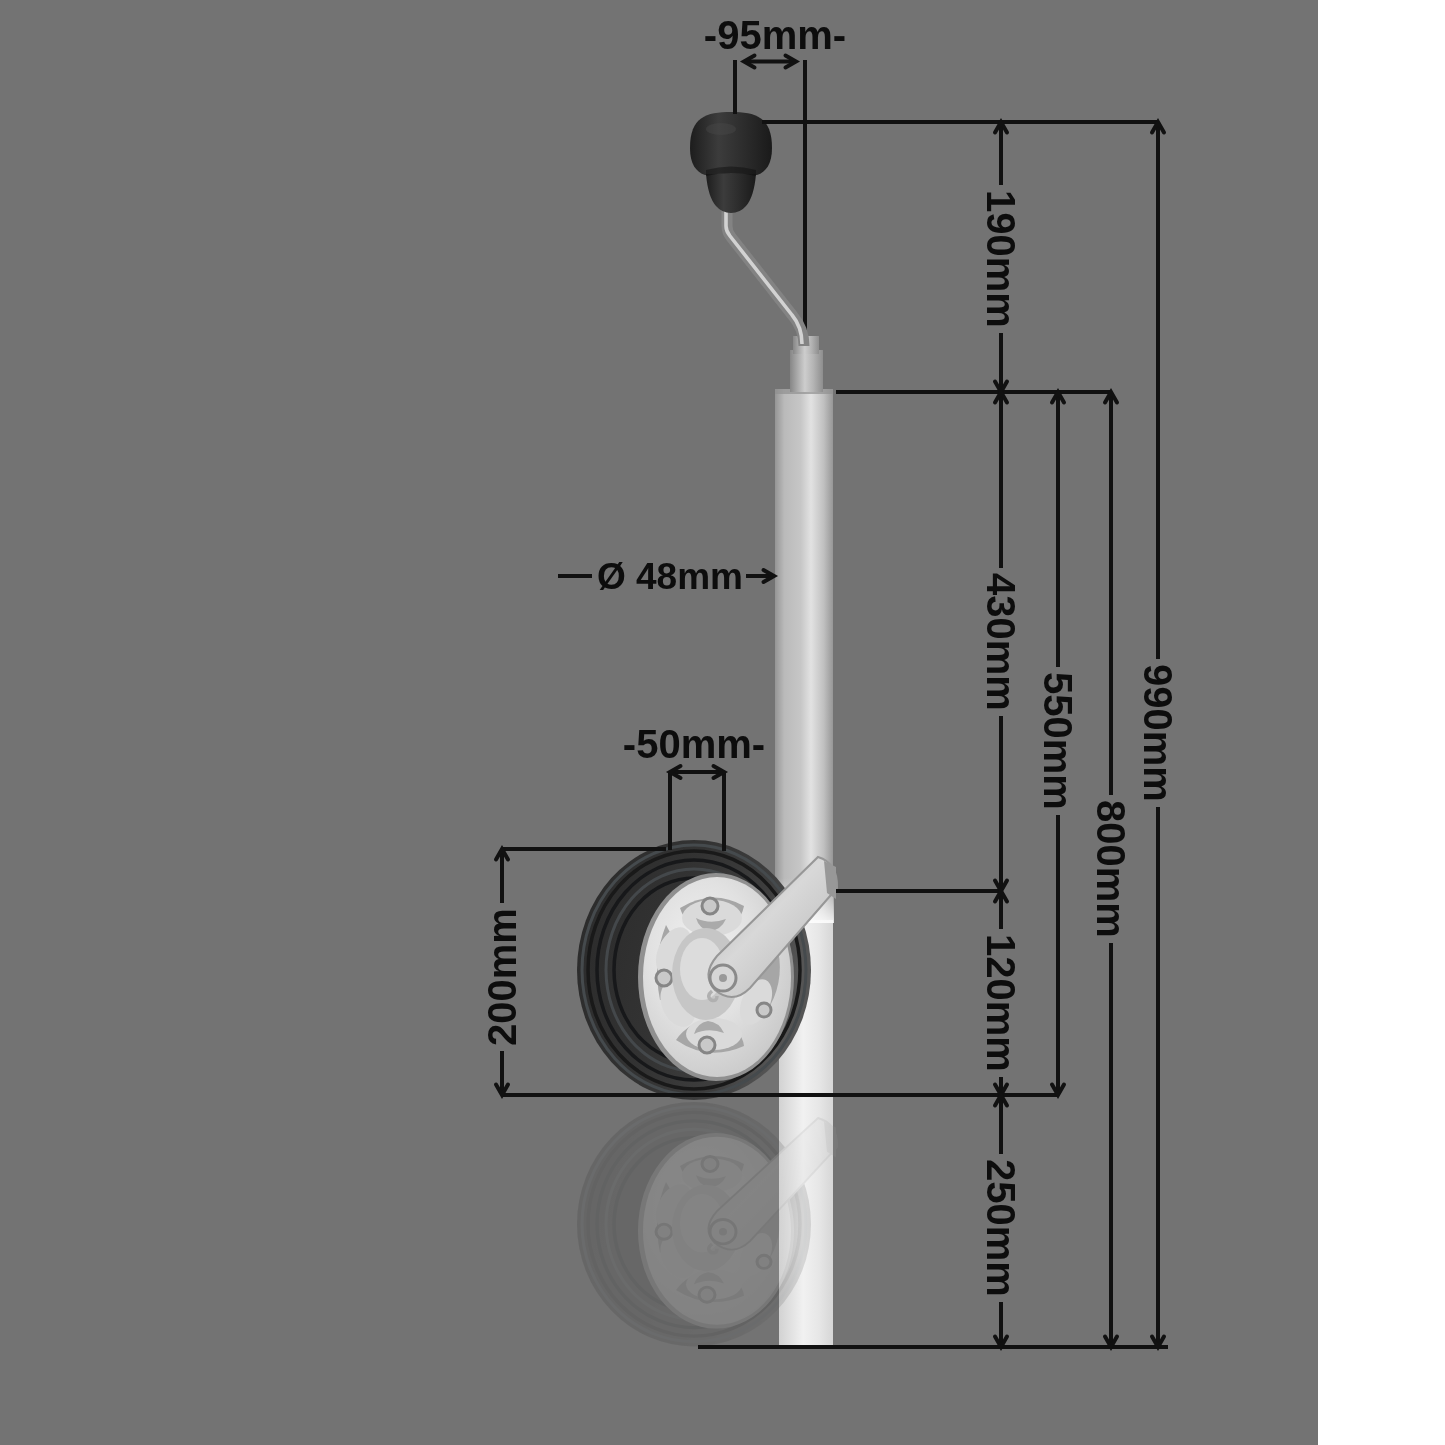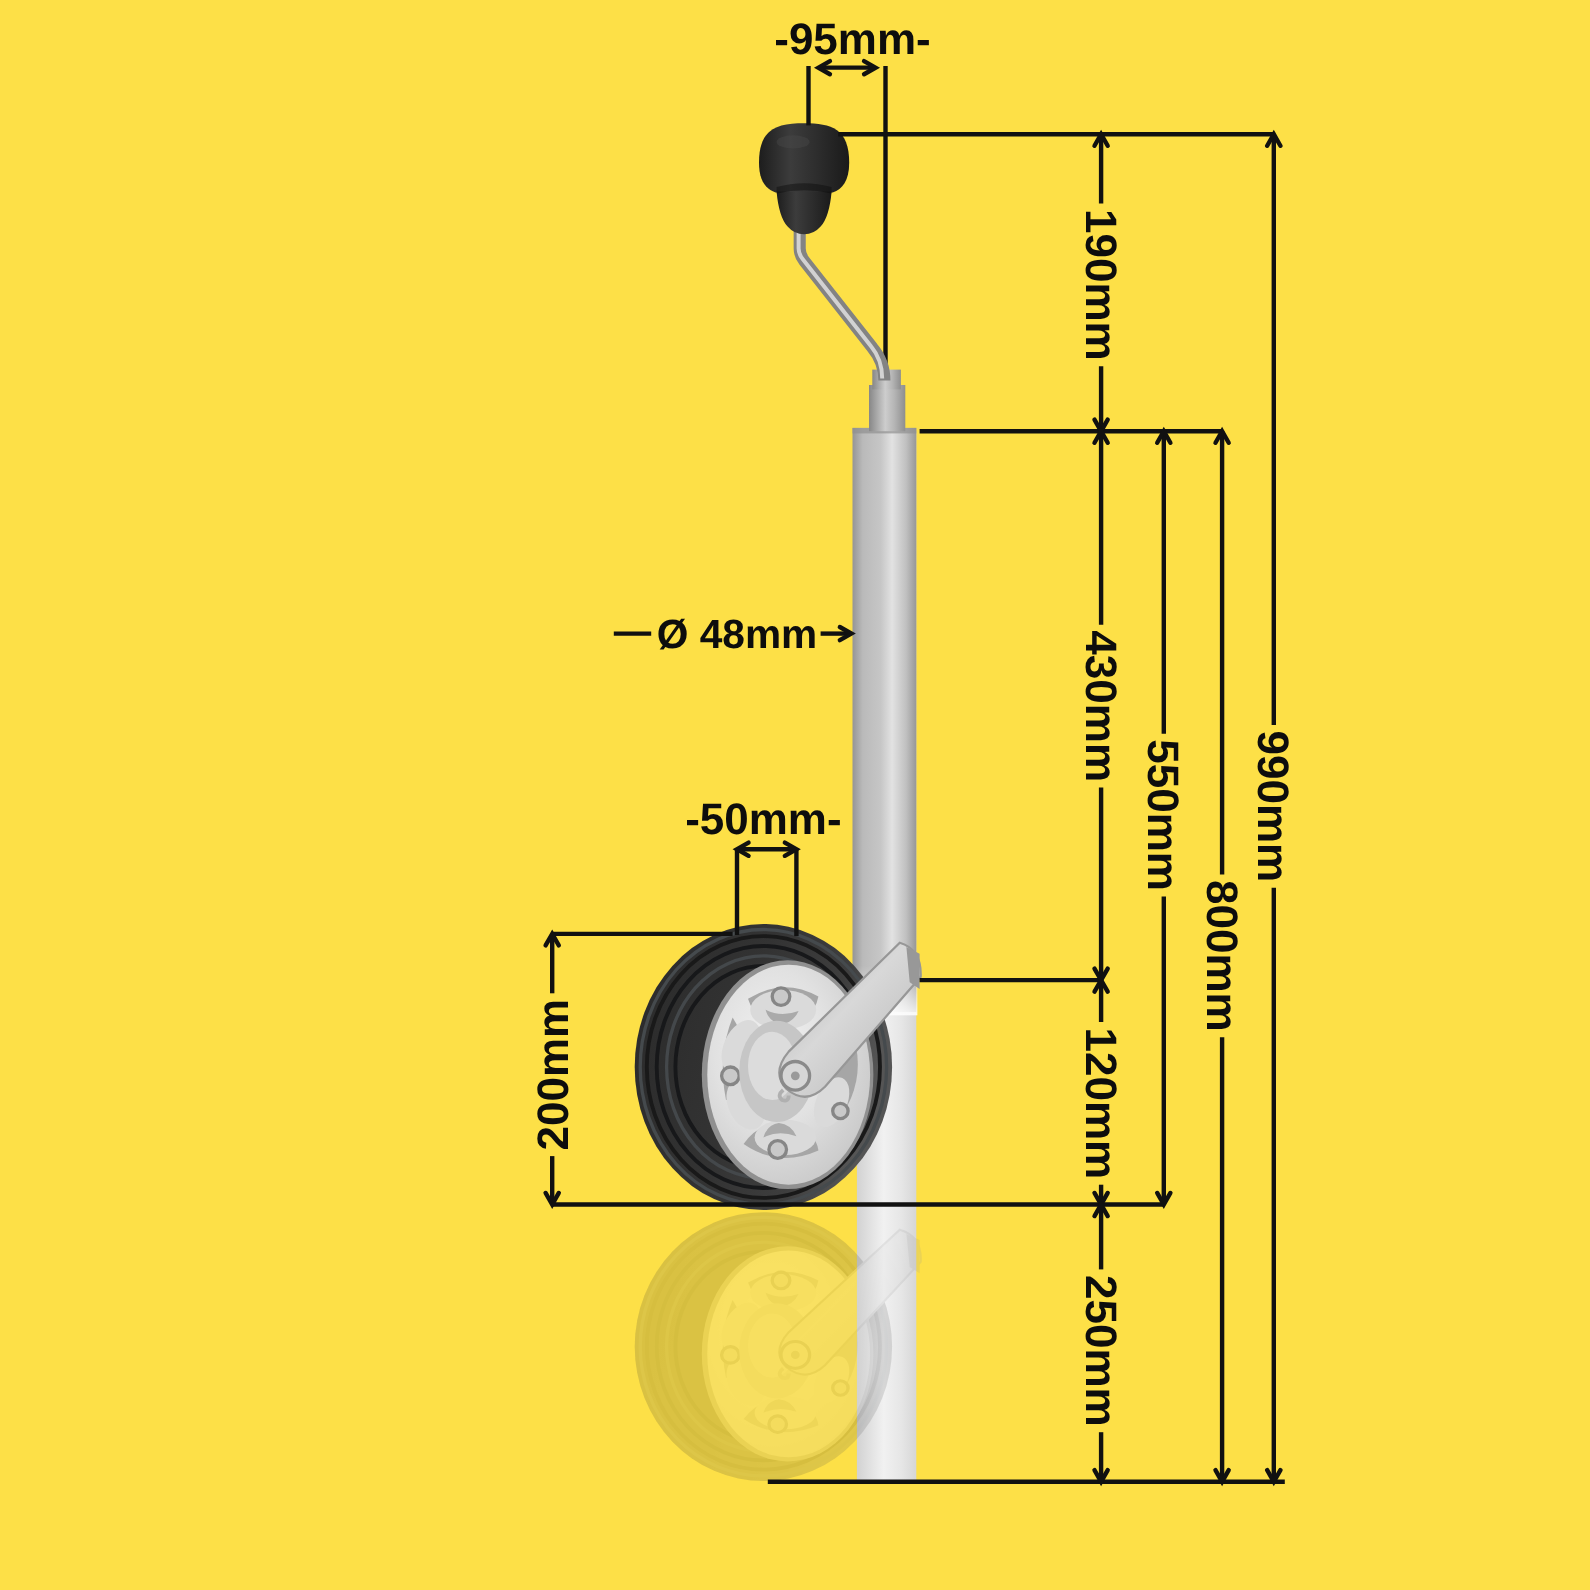--- a/index.html
+++ b/index.html
@@ -1,16 +1,16 @@
 <!DOCTYPE html>
 <html><head>
 <meta charset="utf-8">
 <style>
   html,body{margin:0;padding:0;background:#ffffff;}
-  .stage{position:relative;width:1445px;height:1445px;background:#fde047;overflow:hidden;opacity:0.999;
+  .stage{position:relative;width:1318px;height:1445px;background:#737373;overflow:hidden;opacity:0.999;
          font-family:"Liberation Sans", sans-serif;}
   svg{position:absolute;left:0;top:0;will-change:transform;transform:translateZ(0);}
   text{font-family:"Liberation Sans", sans-serif;font-weight:bold;fill:#0d0d0d;}
 </style>
 </head>
 <body>
 <div class="stage">
 <svg width="1445" height="1445" viewBox="0 0 1445 1445">
 <defs>
   <linearGradient id="tubeG" x1="0" y1="0" x2="1" y2="0">

